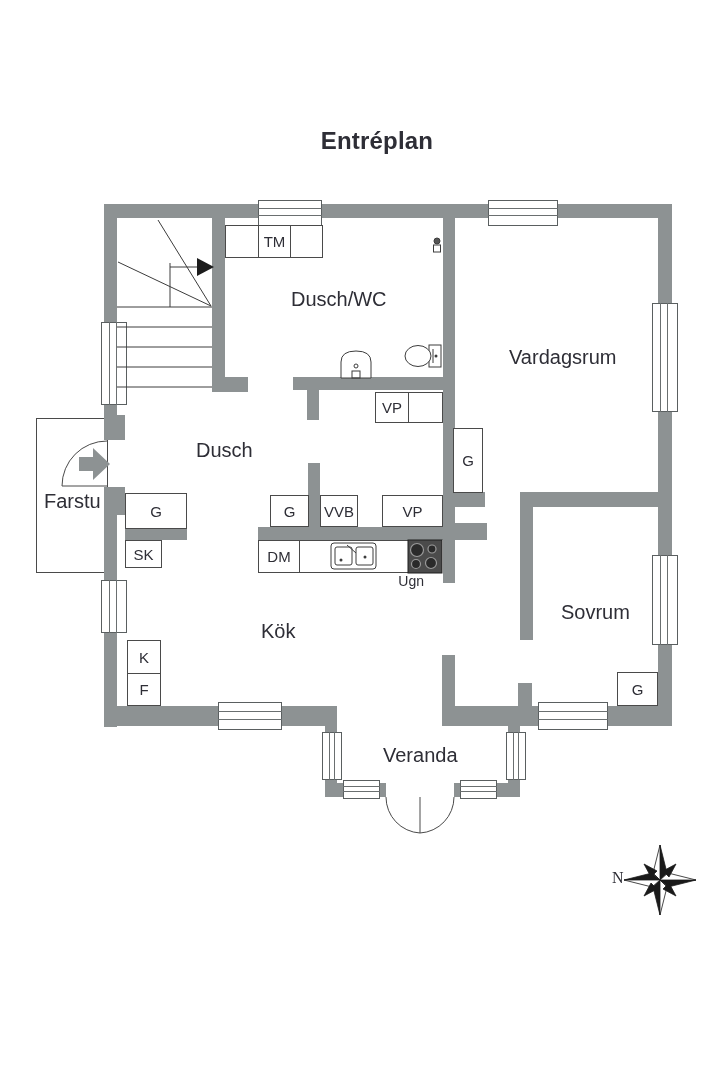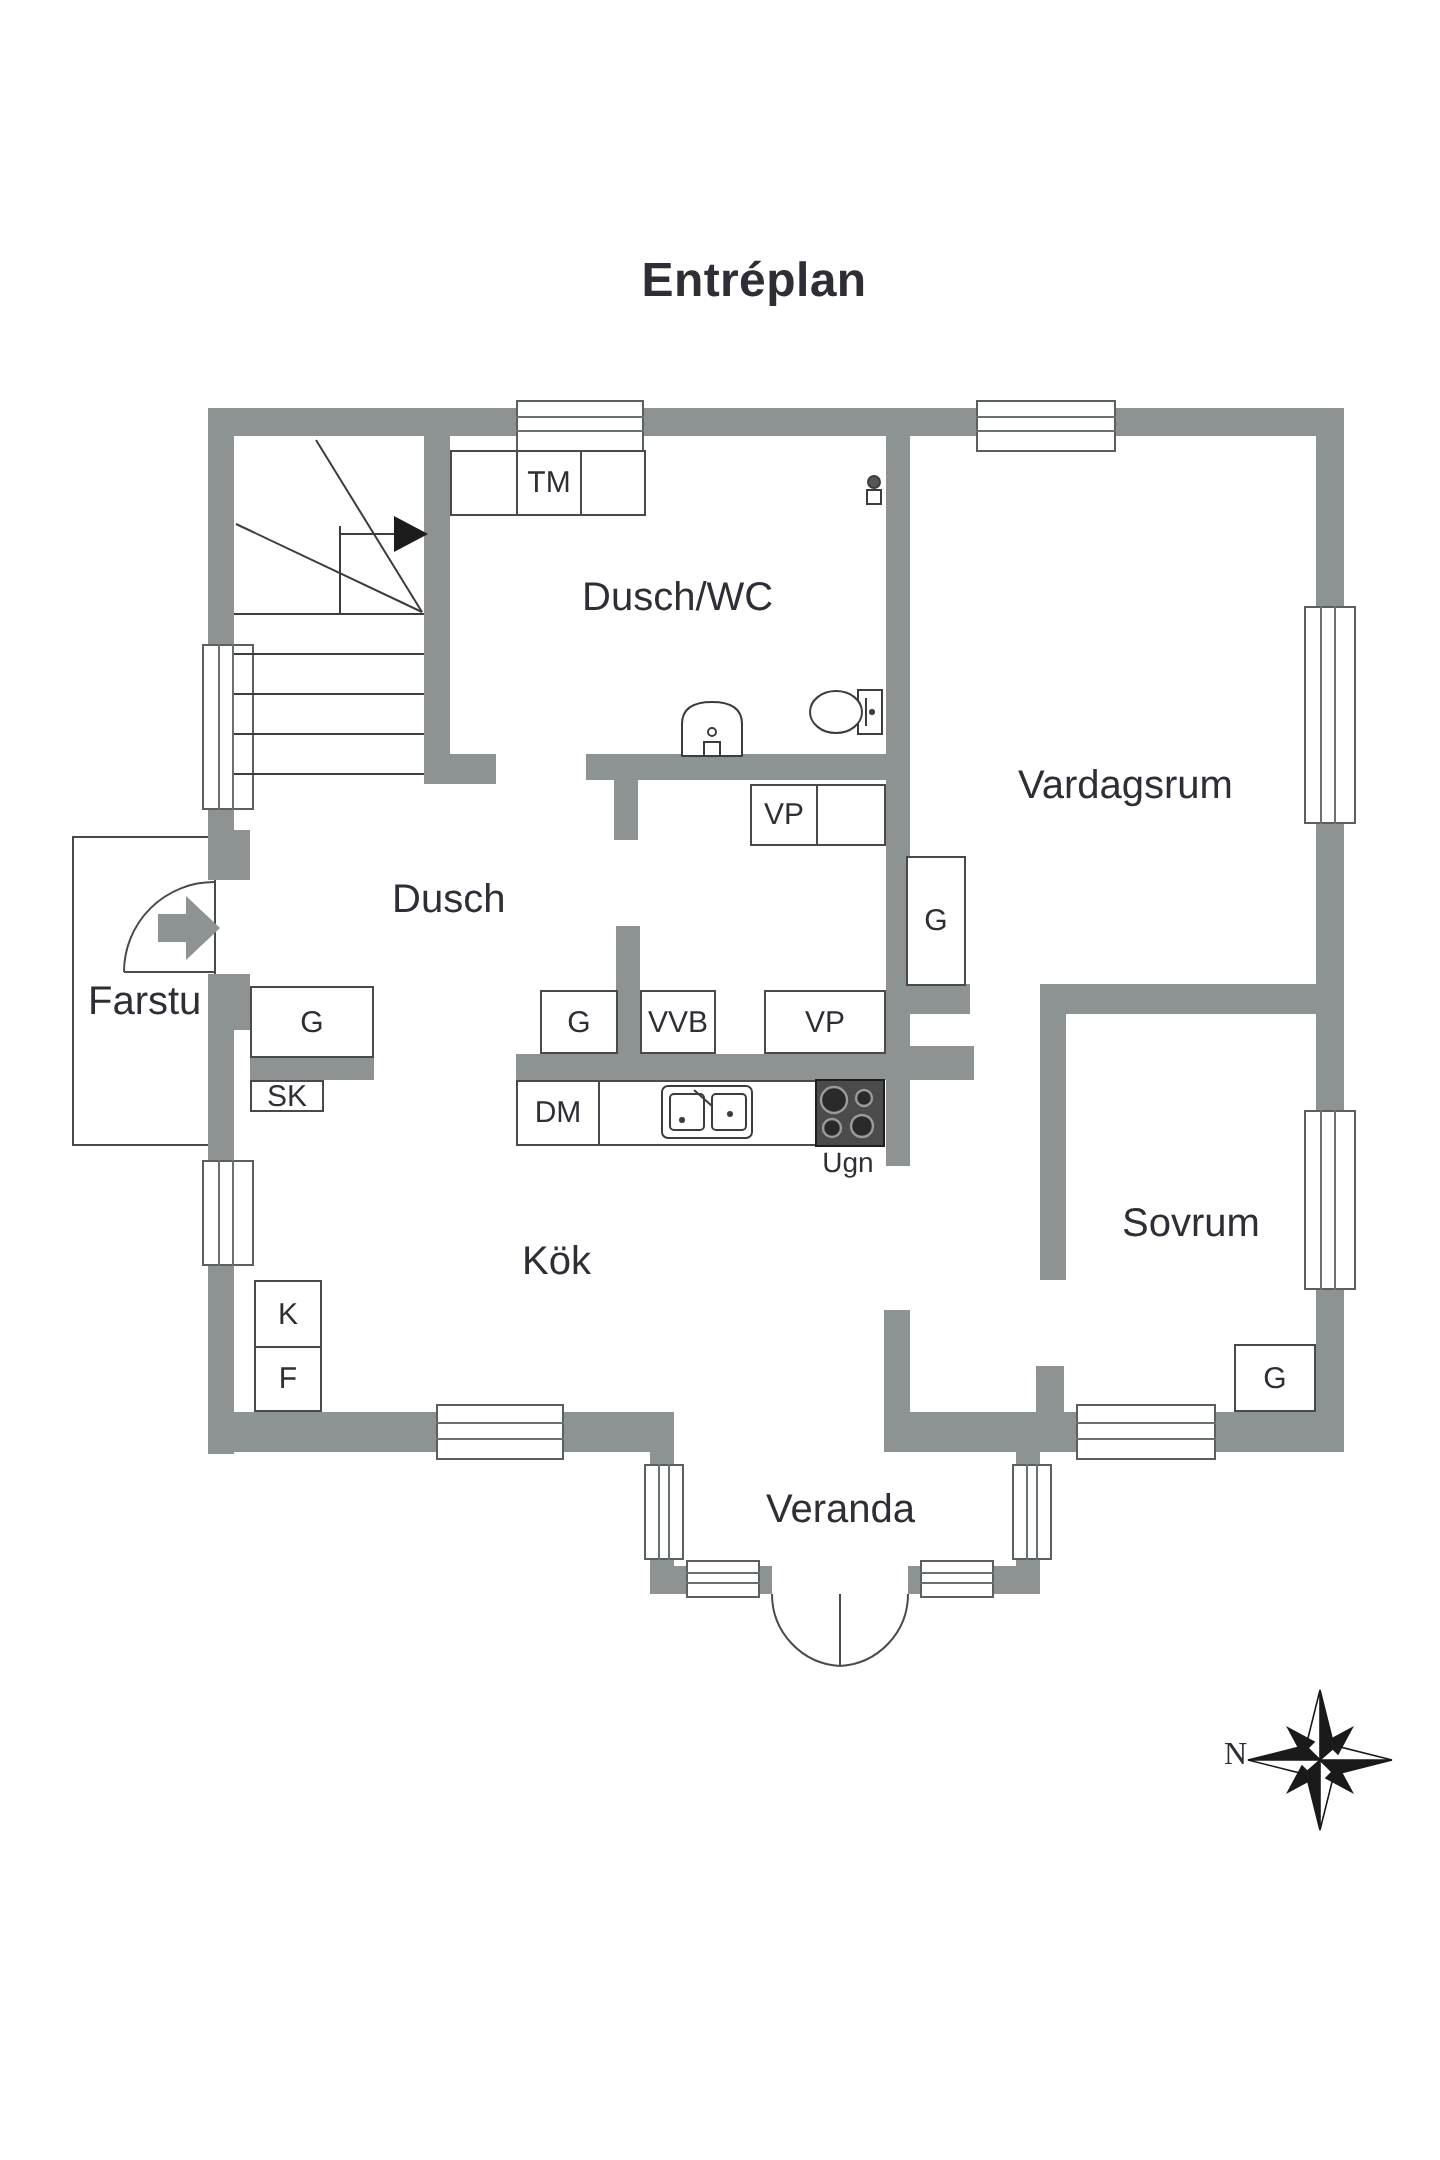--- a/index.html
+++ b/index.html
@@ -90,21 +90,21 @@
     </div>
   <div class="box" style="left:408px;top:392px;width:35px;height:31px;"></div>
 
   <div class="box" style="left:453px;top:428px;width:30px;height:65px;">
       <span>G</span>
     </div>
 
   <div class="box" style="left:125px;top:493px;width:62px;height:36px;">
       <span>G</span>
     </div>
-  <div class="box" style="left:125px;top:540px;width:37px;height:16px;">
+  <div class="box" style="left:125px;top:540px;width:37px;height:28px;">
       <span>SK</span>
     </div>
 
   <div class="box" style="left:270px;top:495px;width:39px;height:32px;">
       <span>G</span>
     </div>
   <div class="box" style="left:320px;top:495px;width:38px;height:32px;">
       <span>VVB</span>
     </div>
   <div class="box" style="left:382px;top:495px;width:61px;height:32px;">
@@ -199,25 +199,25 @@
       <polygon points="696,880 668,887 660,880" fill="#1a1a1a"></polygon>
       <polygon points="696,880 668,873 660,880" fill="#ffffff"></polygon>
       <polygon points="676,864 663,871 669,877" fill="#1a1a1a"></polygon>
       <polygon points="644,864 657,871 651,877" fill="#1a1a1a"></polygon>
       <polygon points="676,896 669,883 663,889" fill="#1a1a1a"></polygon>
       <polygon points="644,896 651,883 657,889" fill="#1a1a1a"></polygon>
     </g>
   </svg>
 
   <div class="room-label" style="left:291px;top:288px;">Dusch/WC</div>
-  <div class="room-label" style="left:509px;top:346px;margin-top:36px;">Vardagsrum</div>
+  <div class="room-label" style="left:509px;top:346px;">Vardagsrum</div>
   <div class="room-label" style="left:196px;top:439px;">Dusch</div>
   <div class="room-label" style="left:44px;top:490px;">Farstu</div>
   <div class="room-label" style="left:261px;top:620px;">Kök</div>
   <div class="room-label" style="left:561px;top:601px;">Sovrum</div>
   <div class="room-label" style="left:383px;top:744px;">Veranda</div>
 
-  <div class="tiny-label" style="left:404px;top:573px;width:40px;">Ugn</div>
+  <div class="tiny-label" style="left:384px;top:573px;width:40px;text-align:right;">Ugn</div>
 
   <div class="compass-n" style="left:612px;top:869px;">N</div>
 
 
 </div>
 
 </body></html>

